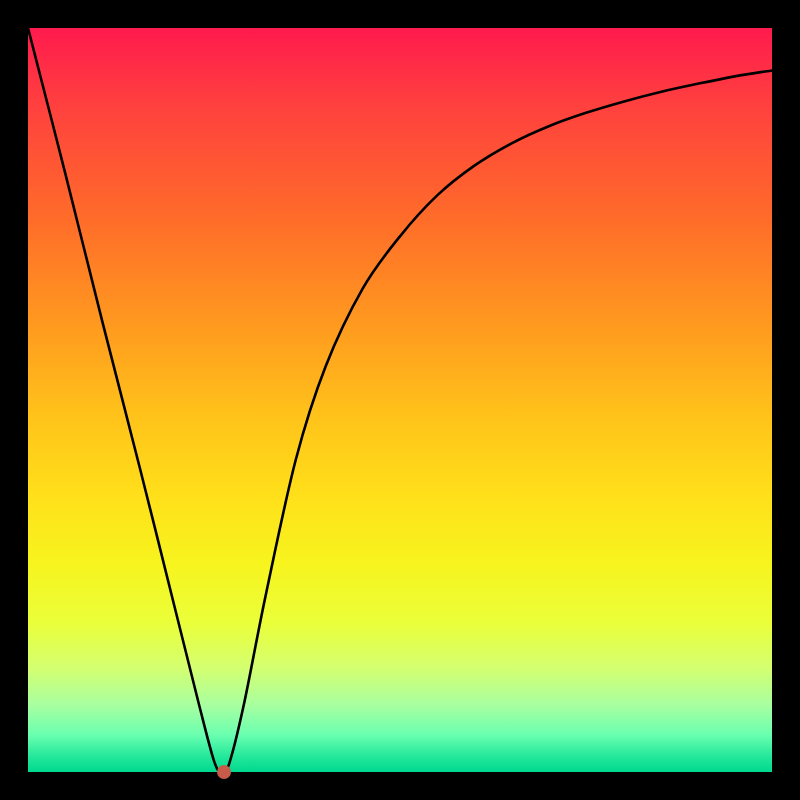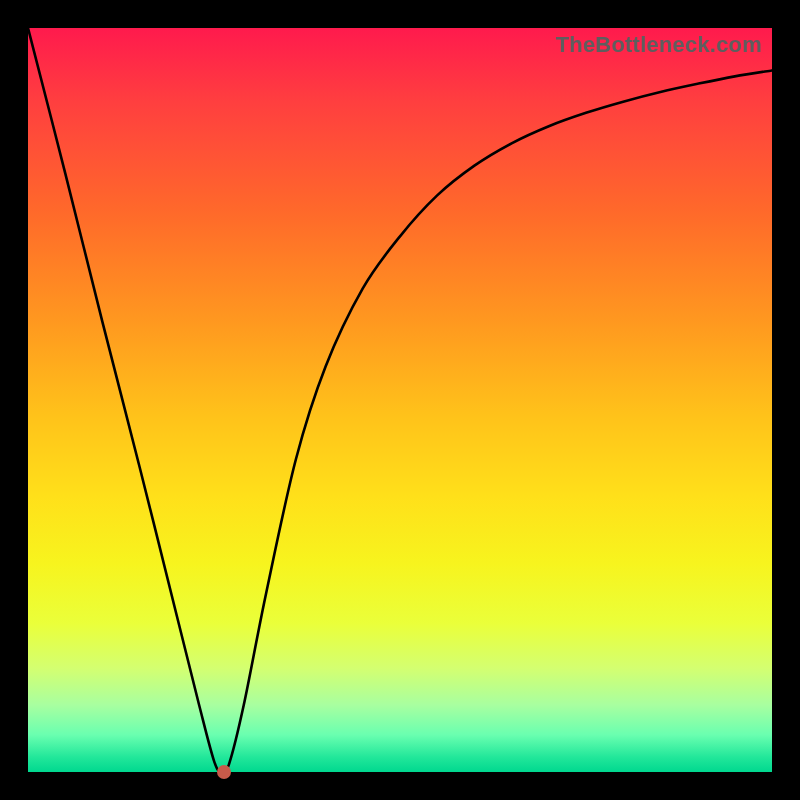--- a/index.html
+++ b/index.html
@@ -54,19 +54,18 @@
     border-radius: 50%;
     background: #c85a4a;
     transform: translate(-50%, -50%);
   }
 </style>
 </head>
 <body>
 
 <div class="frame">
   <div class="plot">
-    <div class="watermark">TheBottleneck.com</div>
     <svg class="curve" viewBox="0 0 744 744" preserveAspectRatio="none">
       <path id="curve-path" fill="none" stroke="#000" stroke-width="2.6" stroke-linejoin="round" stroke-linecap="round" d="M 0.00 0.00 C 6.20 24.18, 24.80 96.10, 37.20 145.08 C 49.60 194.06, 62.00 244.90, 74.40 293.88 C 86.80 342.86, 99.20 389.98, 111.60 438.96 C 124.00 487.94, 138.88 548.08, 148.80 587.76 C 158.72 627.44, 164.92 652.86, 171.12 677.04 C 177.32 701.22, 182.28 721.68, 186.00 732.84 C 189.72 744.00, 190.96 743.38, 193.44 744.00 C 195.92 744.62, 197.16 747.72, 200.88 736.56 C 204.60 725.40, 209.56 705.56, 215.76 677.04 C 221.96 648.52, 229.40 606.36, 238.08 565.44 C 246.76 524.52, 257.92 469.34, 267.84 431.52 C 277.76 393.70, 286.44 367.04, 297.60 338.52 C 308.76 310.00, 322.40 282.10, 334.80 260.40 C 347.20 238.70, 359.60 223.82, 372.00 208.32 C 384.40 192.82, 396.80 179.18, 409.20 167.40 C 421.60 155.62, 434.00 146.32, 446.40 137.64 C 458.80 128.96, 471.20 121.89, 483.60 115.32 C 496.00 108.75, 508.40 103.29, 520.80 98.21 C 533.20 93.12, 545.60 88.91, 558.00 84.82 C 570.40 80.72, 582.80 77.13, 595.20 73.66 C 607.60 70.18, 620.00 66.96, 632.40 63.98 C 644.80 61.01, 657.20 58.40, 669.60 55.80 C 682.00 53.20, 694.40 50.59, 706.80 48.36 C 719.20 46.13, 737.80 43.40, 744.00 42.41"></path>
     </svg>
     <div class="dot" id="marker-dot" style="left: 196.416px; top: 744px;"></div>
   </div>
 </div>
 
 </body></html>

